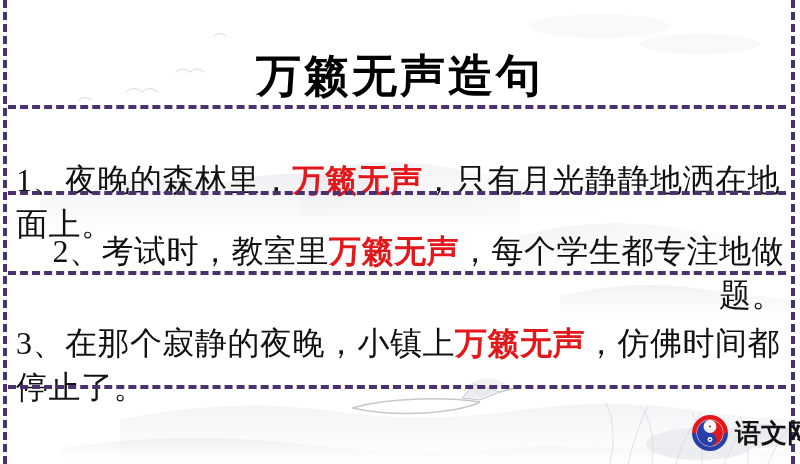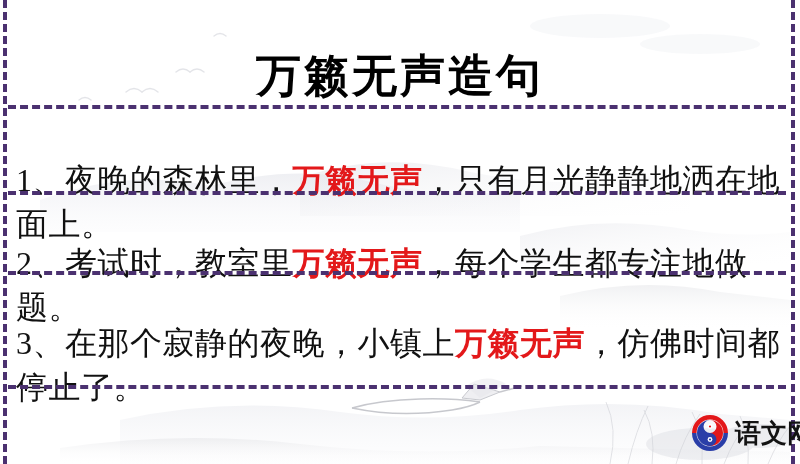--- a/index.html
+++ b/index.html
@@ -86,21 +86,21 @@
     width: 768px;
     z-index: 2;
     font-family: "DejaVu Serif", "Liberation Serif", serif;
     font-size: 32px;
     line-height: 44px;
     color: #111111;
     letter-spacing: 0.5px;
     text-align: left;
   }
   .s1 { top: 126px; }
-  .s2 { top: 209px; }
+  .s2 { top: 197px; text-align: right; }
   .s3 { top: 289px; }
 
   .num {
     font-family: "Liberation Serif", "DejaVu Serif", serif;
   }
 
   .kw {
     color: #e3181a;
     font-weight: 700;
     letter-spacing: 0.5px;

